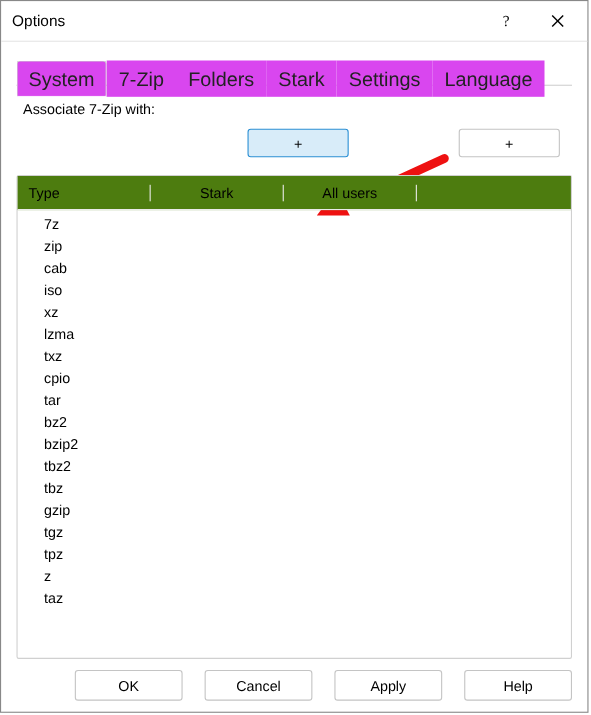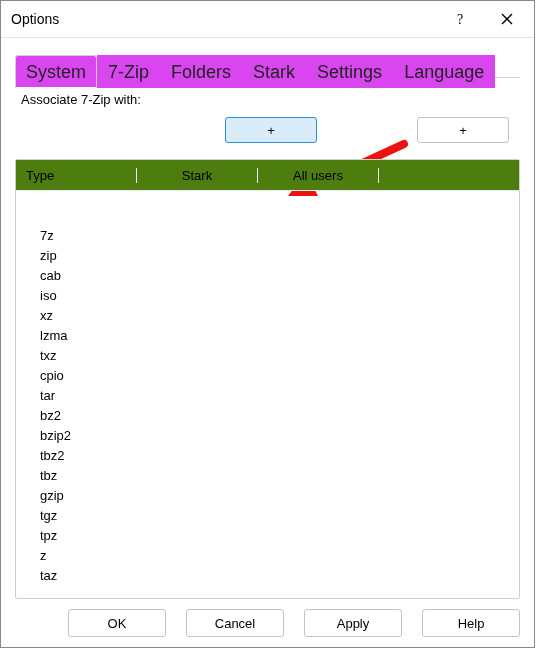--- a/index.html
+++ b/index.html
@@ -120,21 +120,20 @@
   }
   .hcol1 { width: 110px; padding-left: 6px; border-right: 1px solid #eaeaea; }
   .hcol2 { width: 120px; text-align: center; border-right: 1px solid #eaeaea; }
   .hcol3 { width: 120px; text-align: center; border-right: 1px solid #eaeaea; }
   .list-body {
     flex: 1;
     overflow-y: scroll;
     padding: 2px 0 0 0;
     min-height: 0;
     position: relative;
-    margin-top: 32px;
   }
   .list-body::-webkit-scrollbar { width: 14px; }
   .list-body::-webkit-scrollbar-track { background: #f3f3f3; }
   .list-body::-webkit-scrollbar-thumb { background: #bdbdbd; border-radius: 2px; }
   .type-row {
     display: flex;
     font-size: 13px;
     height: 20px;
     align-items: center;
   }

